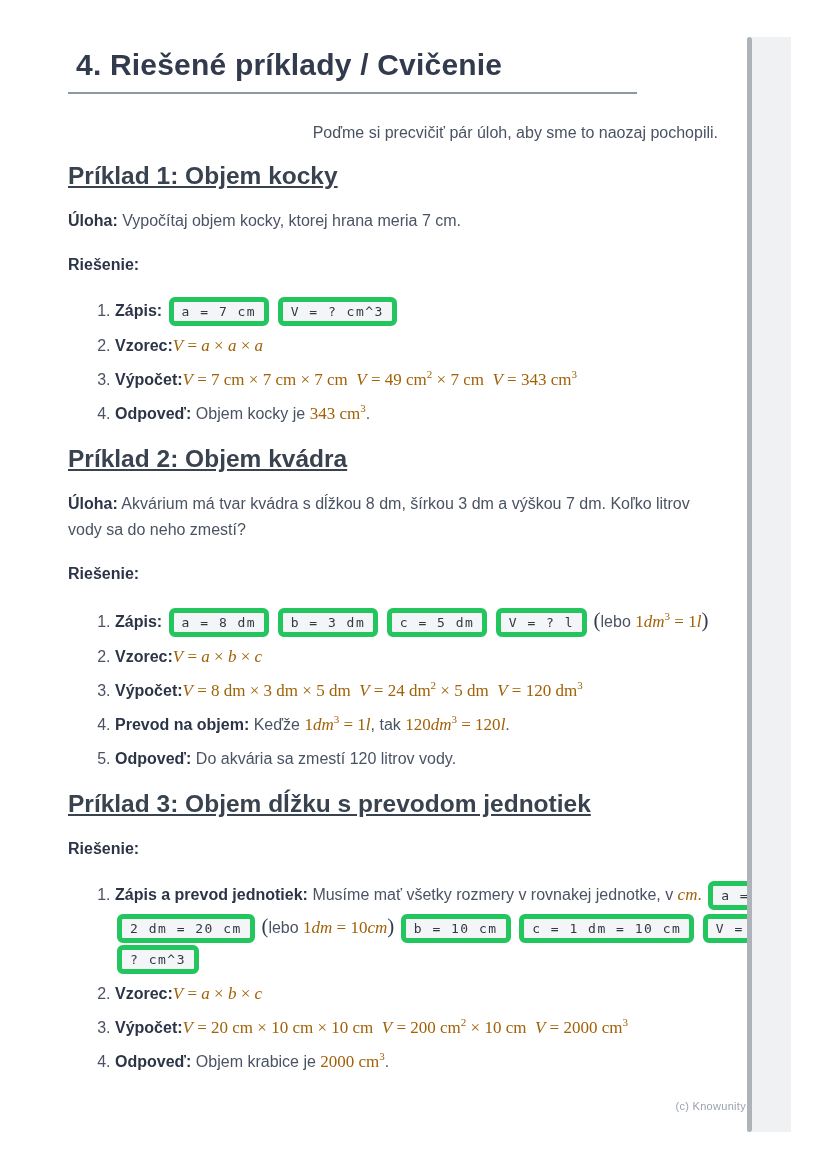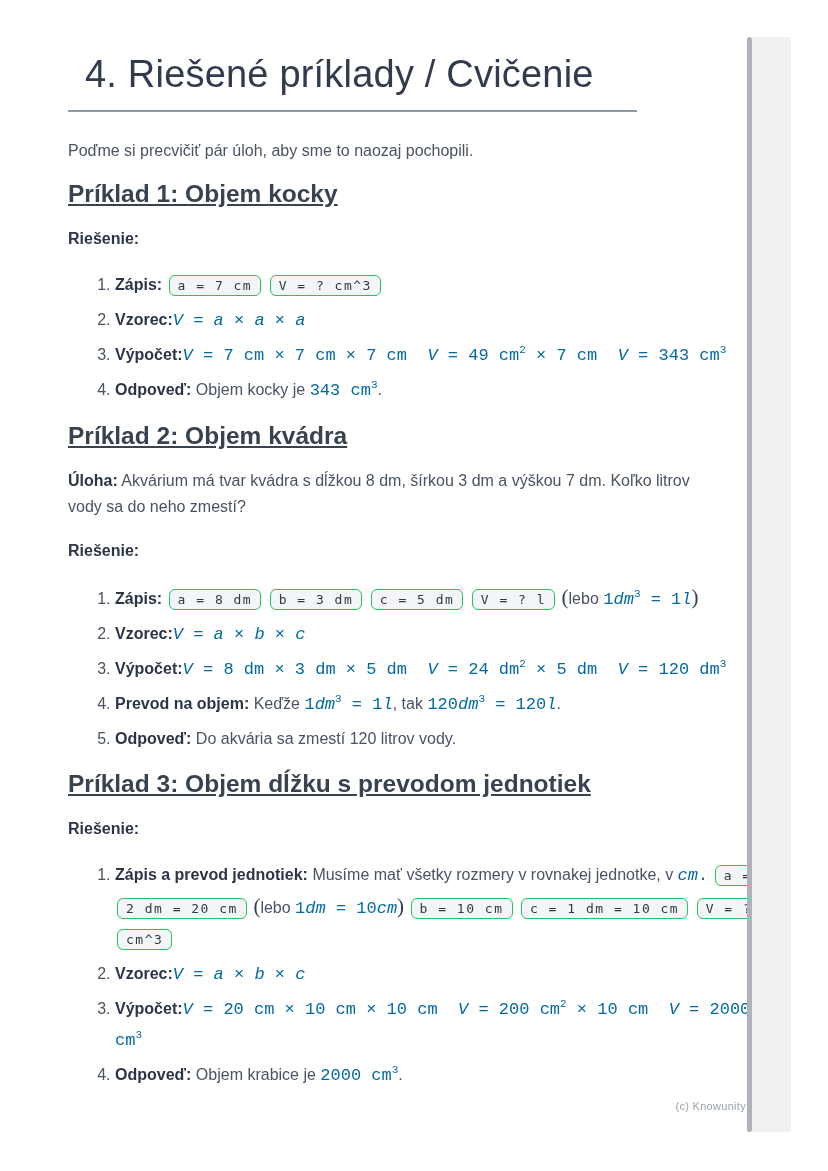--- a/index.html
+++ b/index.html
@@ -5,49 +5,49 @@
   html,body { margin:0; padding:0; }
   body {
     width:828px; height:1171px; position:relative; overflow:hidden;
     background:#ffffff;
     font-family:"Liberation Sans","DejaVu Sans",sans-serif;
     color:#4a5364;
   }
   .content { position:absolute; left:68px; top:0; width:650px; padding-top:38px; }
 
   h1 {
-    margin:17px; font-size:38px; line-height:38px; font-weight:400;
+    margin:8px; font-size:30px; line-height:38px; font-weight:700;
     color:#323b4d; letter-spacing:.2px;
   }
   .divider { width:569px; height:2px; background:#8f97a1; margin-top:8px; }
 
   .para { font-size:16px; line-height:26px; color:#4a5364; margin:0 0 18px 0; }
-  .intro { margin-top:26px; margin-bottom:0; }
+  .intro { margin-top:26px; margin-bottom:0;text-align:right; }
 
   h2 {
     font-size:24.5px; line-height:30px; font-weight:800;
     color:#39424f; margin:15px 0 17px 0;text-decoration:underline;
   }
 
   ol.steps { margin:13px 0 0 0; padding:0 0 0 47px; width:643px; list-style:decimal; }
   ol.steps li { font-size:16px; line-height:30px; margin-bottom:4px; color:#4a5364; }
 
   .b { font-weight:700; color:#2c3547; }
 
   .code {
     font-family:"DejaVu Sans Mono","Liberation Mono",monospace;
     font-size:13px; letter-spacing:1.5px; color:#2f3947;
-    background:#f4f5f7; border:1px solid #22c55e; border-radius:6px;
+    background:#f4f5f7; border:5px solid #22c55e; border-radius:6px;
     padding:2px 8px; margin:0 2px;
     -webkit-box-decoration-break:clone; box-decoration-break:clone;
   }
 
   .m {
-    font-family:Liberation Mono, monospace;
-    font-size:17px; color:#0369a1; white-space:pre-wrap;
+    font-family:Liberation Serif, serif;
+    font-size:17px; color:#a16207; white-space:pre-wrap;
   }
   .m .it { font-style:italic; }
   .m sup, .paren sup { font-size:11px; line-height:0; }
   .paren {
     font-family:"Liberation Serif","DejaVu Serif",serif;
     font-size:21px; color:#333c4d;
   }
 
   .watermark {
     position:absolute; top:1100px; right:53px;
@@ -61,20 +61,21 @@
 </head>
 <body>
 
 <div class="content">
   <h1>4. Riešené príklady / Cvičenie</h1>
   <div class="divider"></div>
   <p class="para intro">Poďme si precvičiť pár úloh, aby sme to naozaj pochopili.</p>
   <div id="examples">
       <section class="example">
         <h2>Príklad 1: Objem kocky</h2>
+        <p class="para"><span class="b">Úloha:</span><span class="t"> Vypočítaj objem kocky, ktorej hrana meria 7 cm.</span></p>
         <p class="para"><span class="b">Riešenie:</span></p>
         <ol class="steps">
           <li><span class="b">Zápis:</span><span class="t"> </span><code class="code">a = 7 cm</code><span class="t"> </span><code class="code">V = ? cm^3</code></li>
           <li><span class="b">Vzorec:</span><span class="m"><span class="it">V</span> = <span class="it">a</span> × <span class="it">a</span> × <span class="it">a</span></span></li>
           <li><span class="b">Výpočet:</span><span class="m"><span class="it">V</span> = 7 cm × 7 cm × 7 cm  <span class="it">V</span> = 49 cm<sup>2</sup> × 7 cm  <span class="it">V</span> = 343 cm<sup>3</sup></span></li>
           <li><span class="b">Odpoveď:</span><span class="t"> Objem kocky je </span><span class="m">343 cm<sup>3</sup></span><span class="t">.</span></li>
         </ol>
       </section>
       <section class="example">
         <h2>Príklad 2: Objem kvádra</h2>

